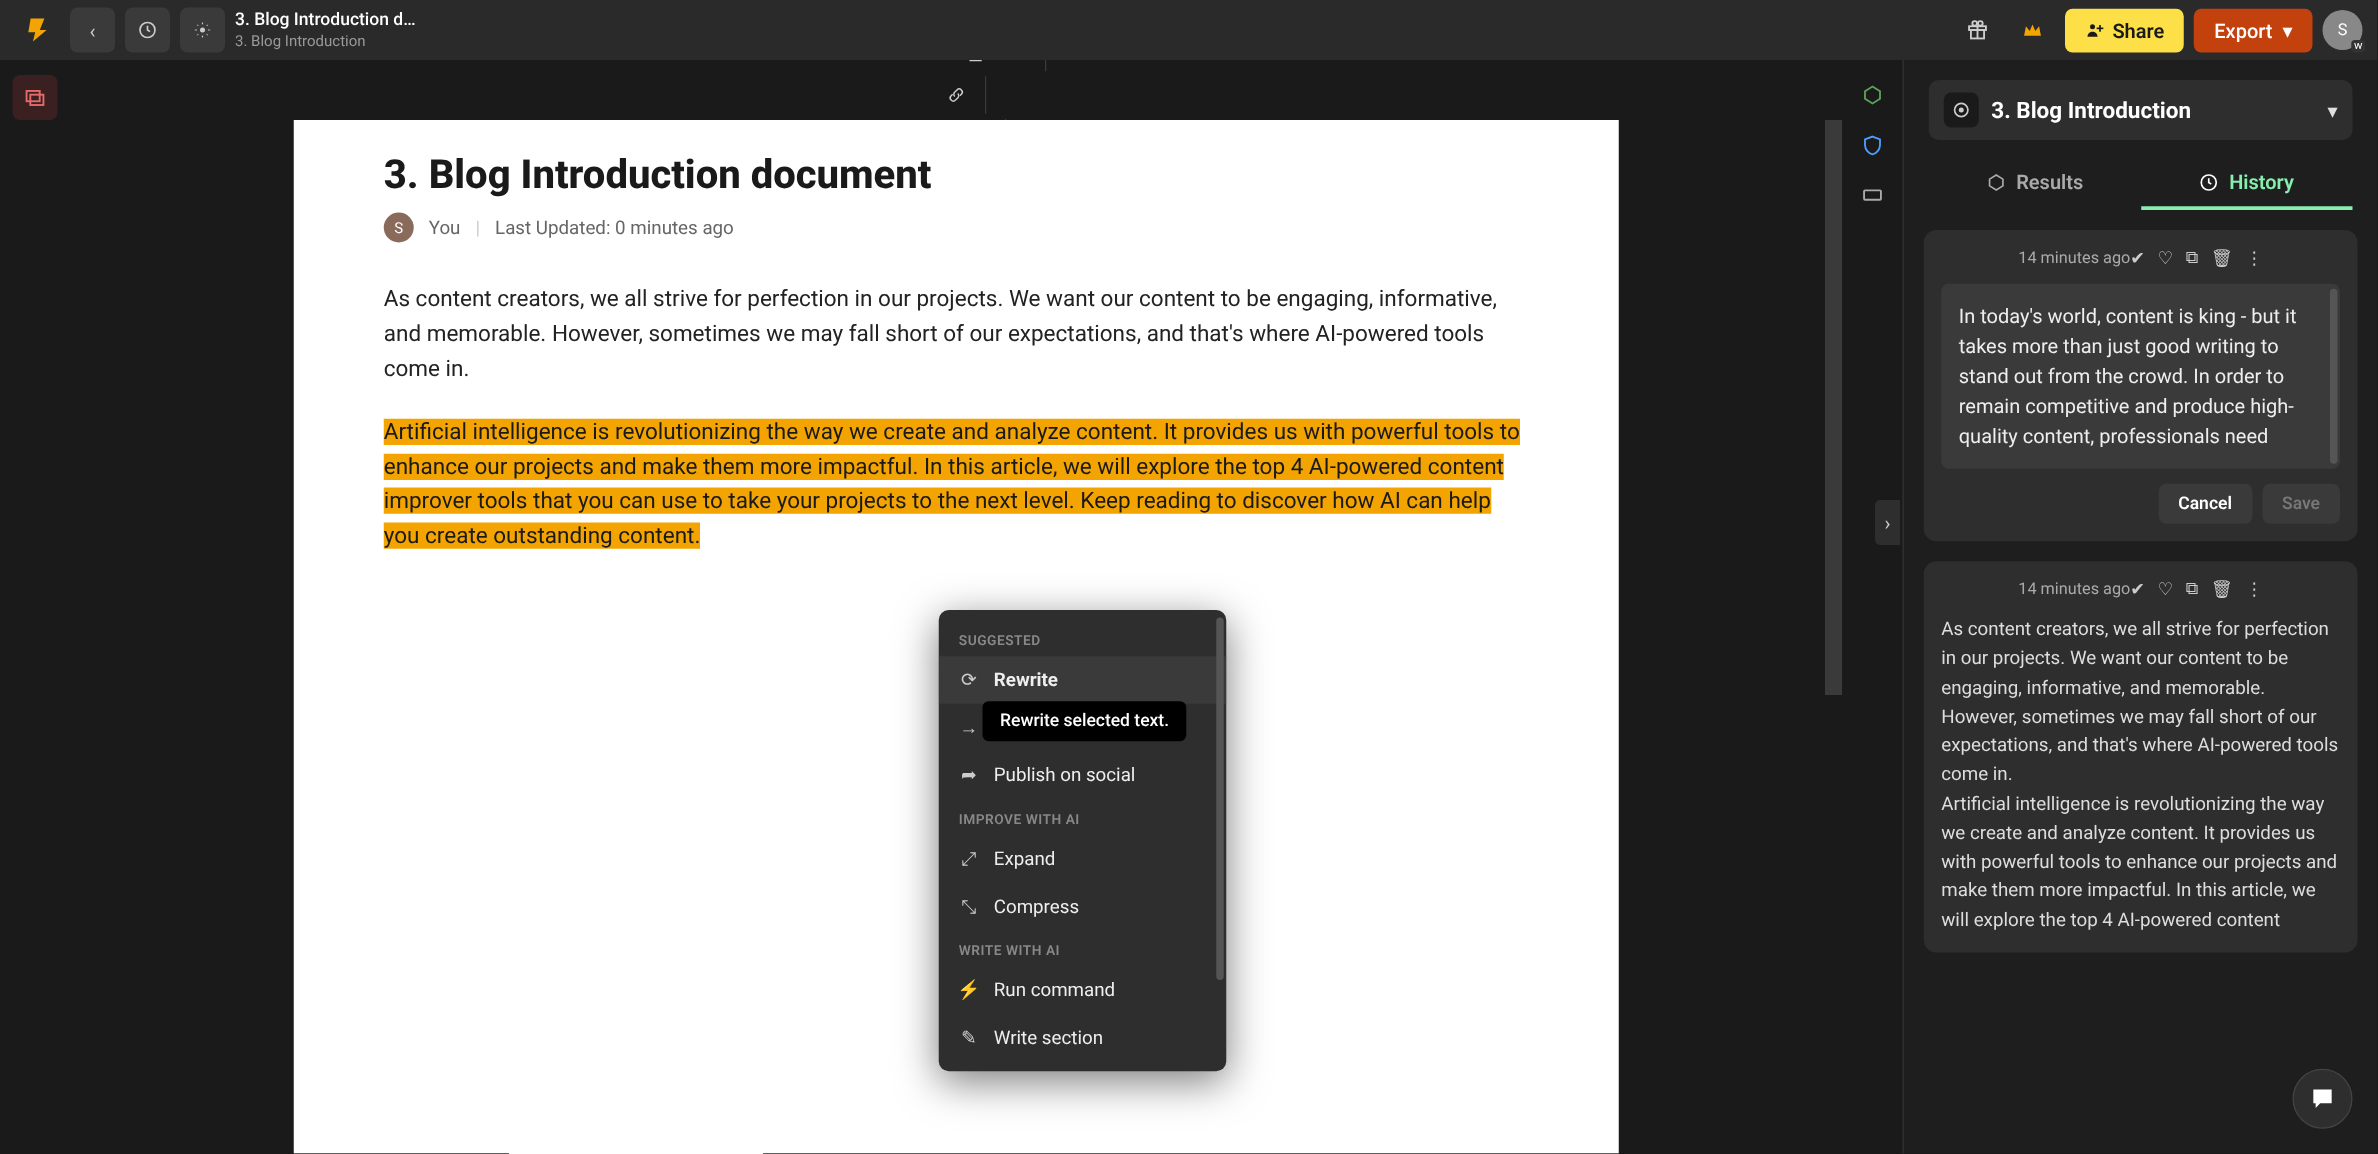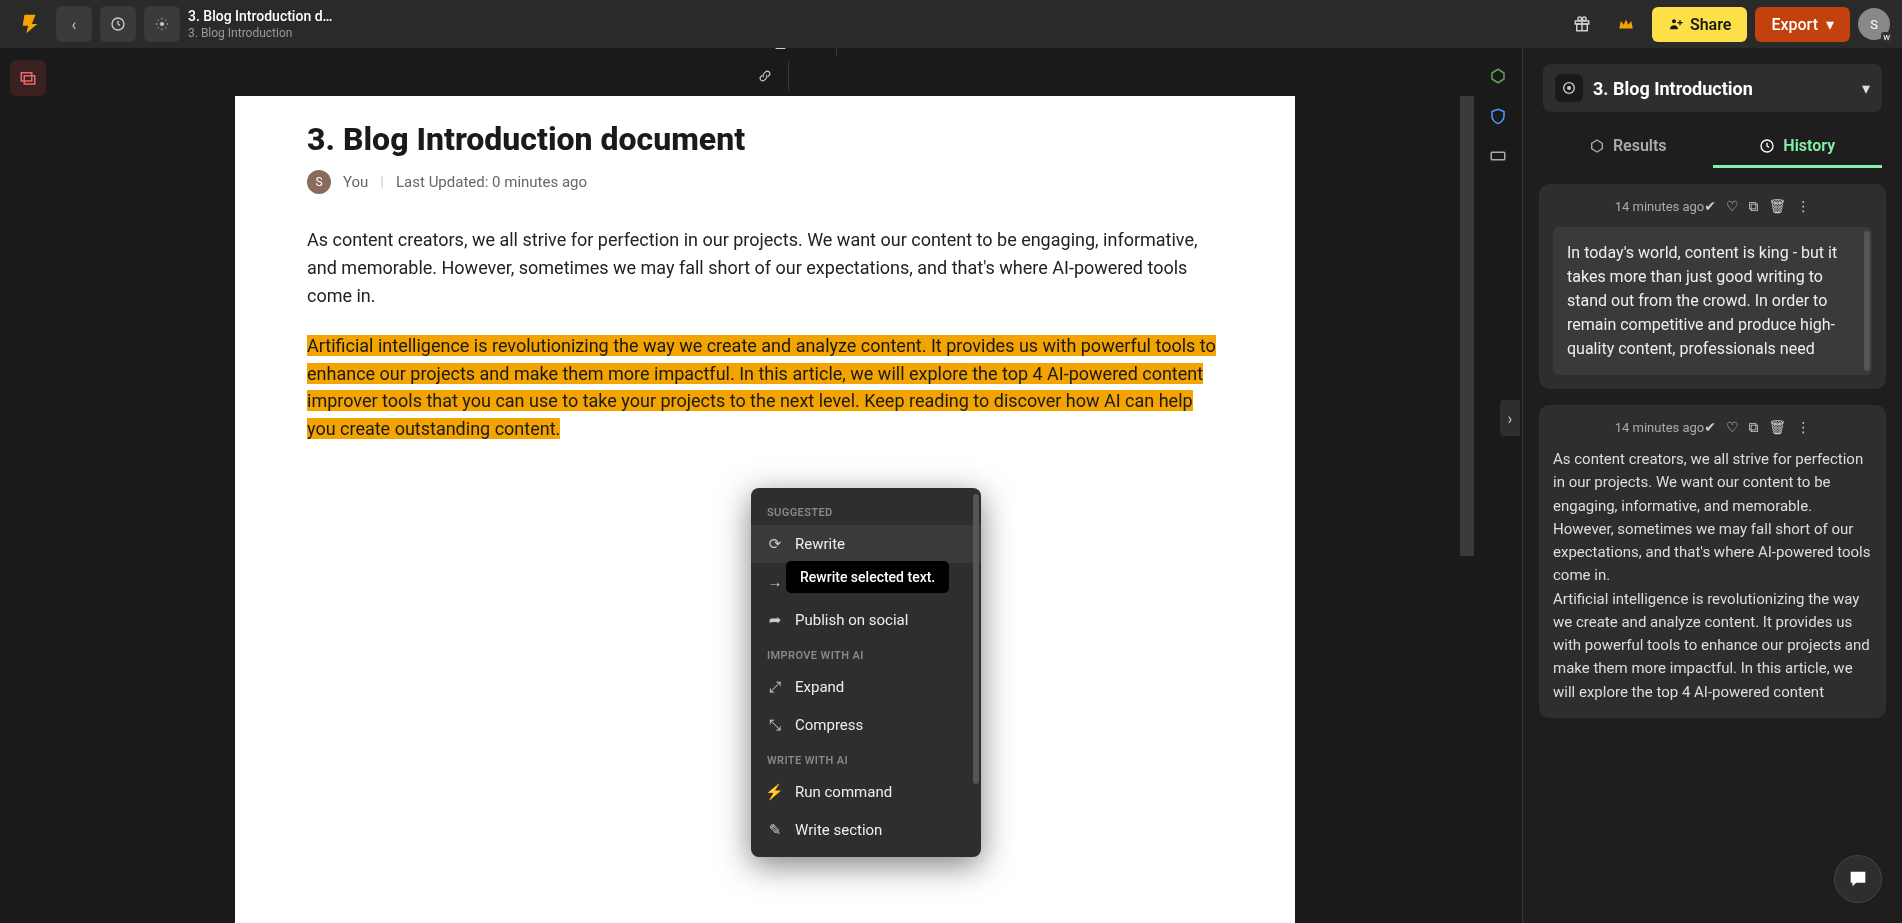--- a/index.html
+++ b/index.html
@@ -598,21 +598,21 @@
           <p>As content creators, we all strive for perfection in our projects. We want our content to be engaging, informative, and memorable. However, sometimes we may fall short of our expectations, and that's where AI-powered tools come in.</p>
           <p><span class="highlight">Artificial intelligence is revolutionizing the way we create and analyze content. It provides us with powerful tools to enhance our projects and make them more impactful. In this article, we will explore the top 4 AI-powered content improver tools that you can use to take your projects to the next level. Keep reading to discover how AI can help you create outstanding content.</span></p>
         </div>
       </div>
 
       <div class="ctx-menu">
         <div class="ctx-scroll"></div>
         <div class="ctx-heading">SUGGESTED</div>
         <div class="ctx-item hover">
           <span class="ctx-icon">⟳</span>
-          <span style="font-weight:400;">Rewrite</span>
+          <span style="font-weight:700;">Rewrite</span>
         </div>
         <div class="ctx-item">
           <span class="ctx-icon">→</span>
           <span></span>
         </div>
         <div class="ctx-item">
           <span class="ctx-icon">➦</span>
           <span>Publish on social</span>
         </div>
         <div class="ctx-heading">IMPROVE WITH AI</div>
@@ -701,20 +701,24 @@
             <span class="card-action">♡</span>
             <span class="card-action">⧉</span>
             <span class="card-action">🗑</span>
             <span class="card-action">⋮</span>
           </div>
         </div>
         <div class="card-content">
           <span>In today's world, content is king - but it takes more than just good writing to stand out from the crowd. In order to remain competitive and produce high-quality content, professionals need</span>
           <div class="card-content-scroll"></div>
         </div>
+        <div class="card-btns">
+          <div class="card-btn cancel">Cancel</div>
+          <div class="card-btn save">Save</div>
+        </div>
       </div>
 
       <div class="history-card">
         <div class="card-head">
           <span class="card-time">14 minutes ago</span>
           <div class="card-actions">
             <span class="card-action">✔</span>
             <span class="card-action">♡</span>
             <span class="card-action">⧉</span>
             <span class="card-action">🗑</span>

